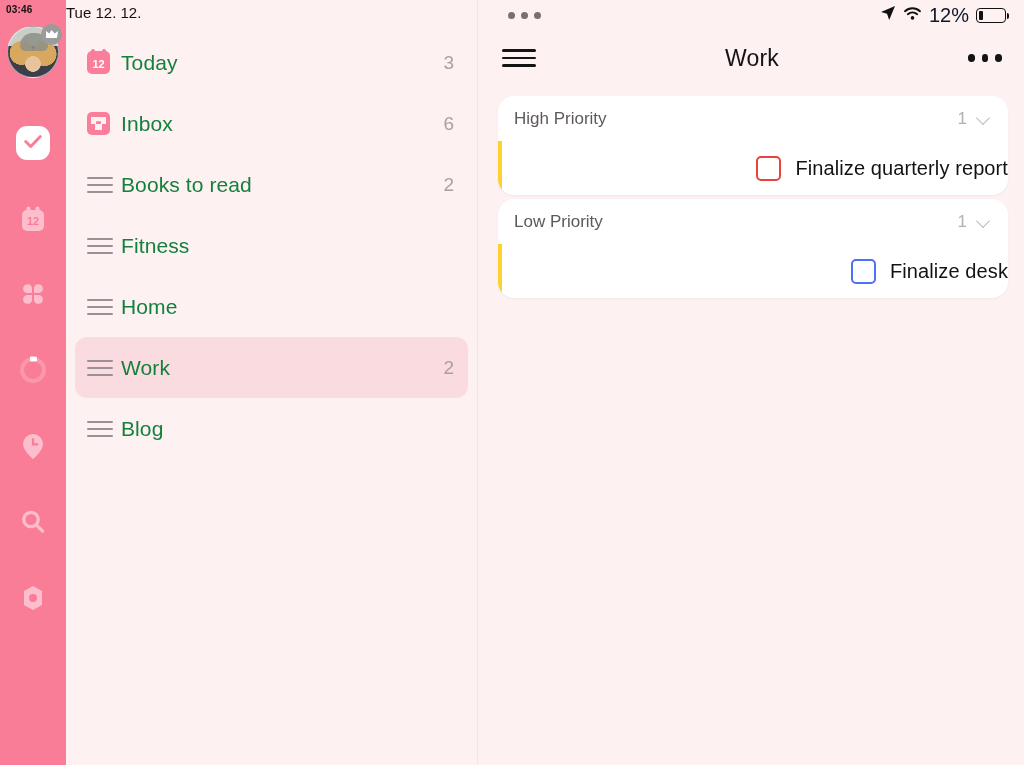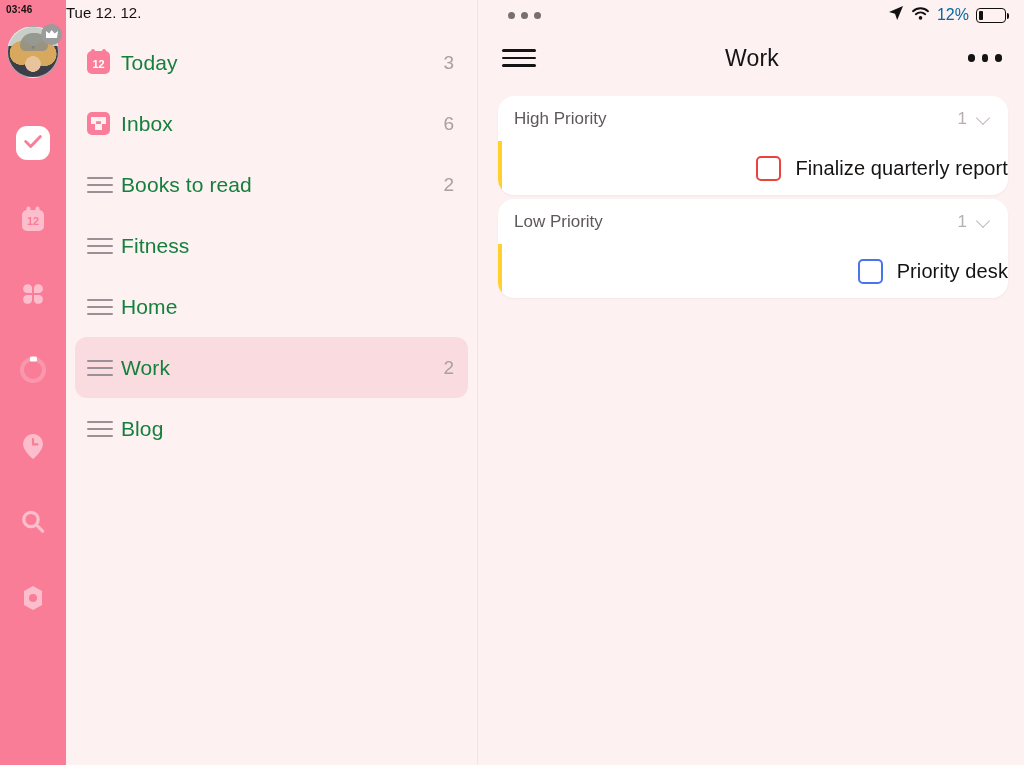--- a/index.html
+++ b/index.html
@@ -101,21 +101,21 @@
   .detail{
     flex:1; height:765px; background:#fdf1f2; position:relative;
   }
   .statusbar{
     height:30px; display:flex; align-items:center; justify-content:space-between;
     padding:0 18px 0 30px;
   }
   .dots3{ display:flex; gap:6px; }
   .dots3 i{ width:7px;height:7px;border-radius:50%;background:#76706f;display:block; }
   .status-right{ display:flex; align-items:center; gap:7px; }
-  .battery-pct{ font-size:16px; color:#0369a1; font-weight:400; }
+  .battery-pct{ font-size:20px; color:#0f172a; font-weight:400; }
   .battery{
     width:30px;height:15px;border:1.8px solid #111;border-radius:4px;position:relative;
     display:flex;align-items:center;
   }
   .battery:after{
     content:"";position:absolute;right:-4px;top:4px;width:2px;height:6px;background:#111;border-radius:0 2px 2px 0;
   }
   .battery i{ display:block; height:9px; width:4px; background:#111; margin-left:1.5px; border-radius:1px; }
 
   .detail-header{
@@ -387,20 +387,20 @@
 
       <div class="card">
         <div class="card-head">
           <span class="name">Low Priority</span>
           <span class="cnt">1</span>
           <span class="chev"></span>
         </div>
         <div class="task">
           <span class="bar"></span>
           <span class="cbox blue"></span>
-          <span class="task-title">Priority desk</span>
+          <span class="task-title">Finalize desk</span>
         </div>
       </div>
 
     </div>
   </div>
 
 </div>
 
 </body></html>

